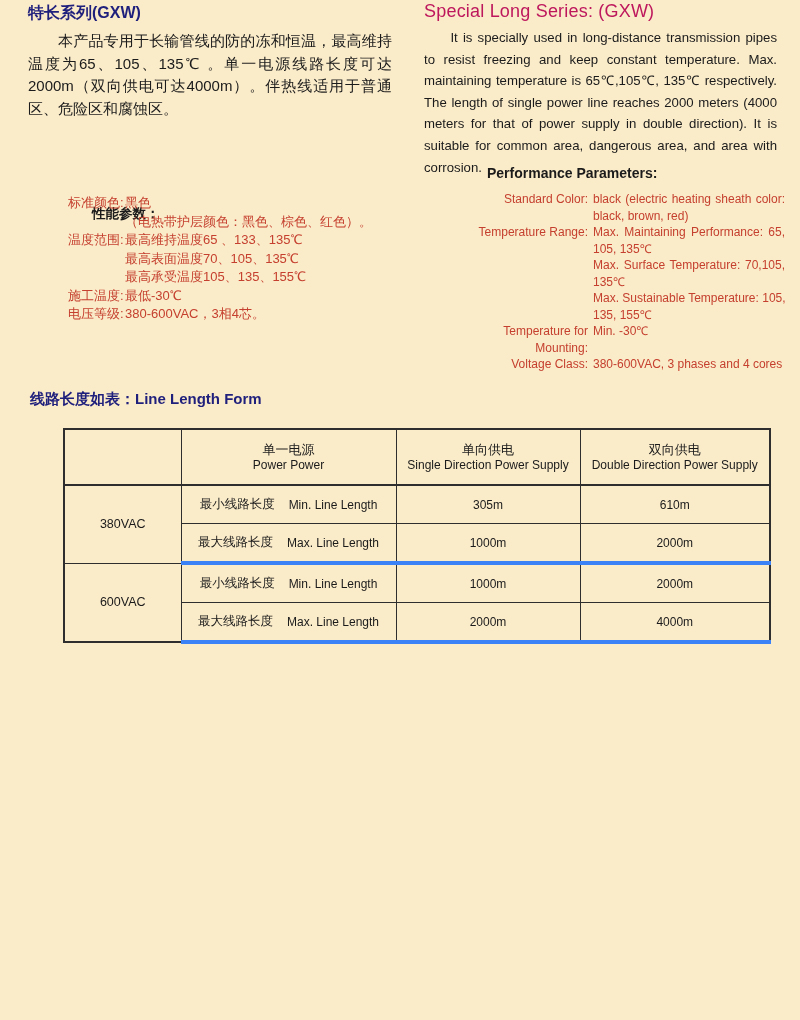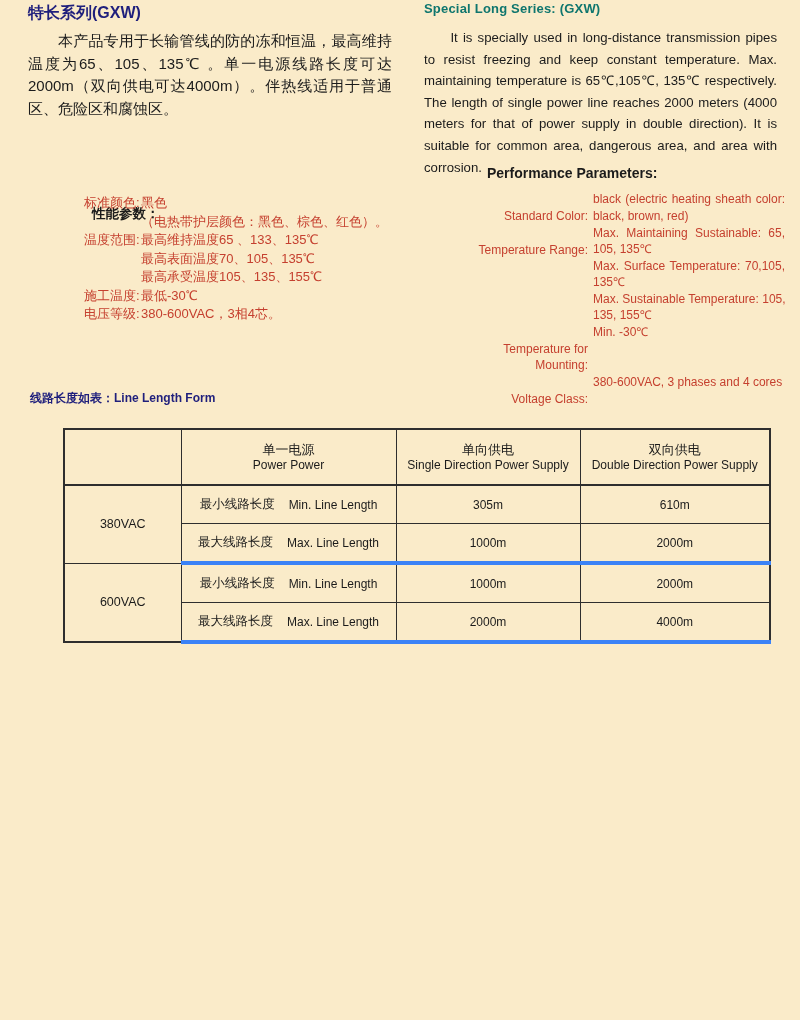--- a/index.html
+++ b/index.html
@@ -18,61 +18,61 @@
     font-size:16px;font-weight:bold;color:#1F1F7C;
   }
   .cn-para{
     left:28px;top:30px;width:364px;
     font-size:15px;line-height:22.5px;
     text-align:justify;text-indent:2em;
     color:#1b1b1b;
   }
   .en-title{
     left:424px;top:1px;
-    font-size:13px;font-weight:bold;color:#0f766e;
+    font-size:18px;font-weight:normal;color:#be185d;
     letter-spacing:.2px;
   }
   .en-para{
     left:424px;top:27px;width:353px;
     font-size:13.2px;line-height:21.6px;
     text-align:justify;text-indent:2em;
     color:#1b1b1b;
   }
   
   .perf-cn-title{
     left:92px;top:166px;
     font-size:13.5px;font-weight:bold;color:#1b1b1b;margin-top:39px;
   }
   .perf-cn{
-    left:84px;top:194px;
+    left:68px;top:194px;
     font-size:13px;line-height:18.5px;
     color:#C5402F;
   }
   .cnrow{display:flex;}
   .cnrow .lbl{width:57px;flex:none;}
   .cnrow .val{flex:none;}
   
   .perf-en-title{
     left:487px;top:165px;
     font-size:14px;font-weight:bold;color:#1b1b1b;
   }
   .perf-en{
     left:456px;top:191px;
     font-size:12px;line-height:16.5px;
     color:#C5402F;
   }
   .enrow{display:flex;}
-  .enrow .lbl{width:132px;flex:none;text-align:right;margin-right:5px;margin-top:17px;}
+  .enrow .lbl{width:132px;flex:none;text-align:right;margin-right:5px;}
   .enrow .val{width:192px;flex:none;}
   .en-line{white-space:nowrap;}
   .en-item .en-line:not(:last-child){text-align-last:justify;}
   
   .sec-title{
     left:30px;top:390px;
-    font-size:12px;font-weight:bold;color:#1F1F7C;text-align:center;
+    font-size:15px;font-weight:bold;color:#1F1F7C;text-align:center;
   }
   .tbl-wrap{left:63px;top:428px;}
   table.llt{
     border-collapse:collapse;
     table-layout:fixed;
     width:706px;
     border:2px solid #2e2e2e;
     font-size:12px;color:#1b1b1b;
     background:transparent;
   }
@@ -142,21 +142,21 @@
       <div class="en-item">
         <div class="en-line">black (electric heating sheath color:</div>
         <div class="en-line">black, brown, red)</div>
       </div>
     </div>
   </div>
   <div class="enrow">
     <div class="lbl">Temperature Range:</div>
     <div class="val">
       <div class="en-item">
-        <div class="en-line">Max. Maintaining Sustainable: 65,</div>
+        <div class="en-line">Max. Maintaining Performance: 65,</div>
         <div class="en-line">105, 135℃</div>
       </div>
       <div class="en-item">
         <div class="en-line">Max. Surface Temperature: 70,105,</div>
         <div class="en-line">135℃</div>
       </div>
       <div class="en-item">
         <div class="en-line">Max. Sustainable Temperature: 105,</div>
         <div class="en-line">135, 155℃</div>
       </div>

